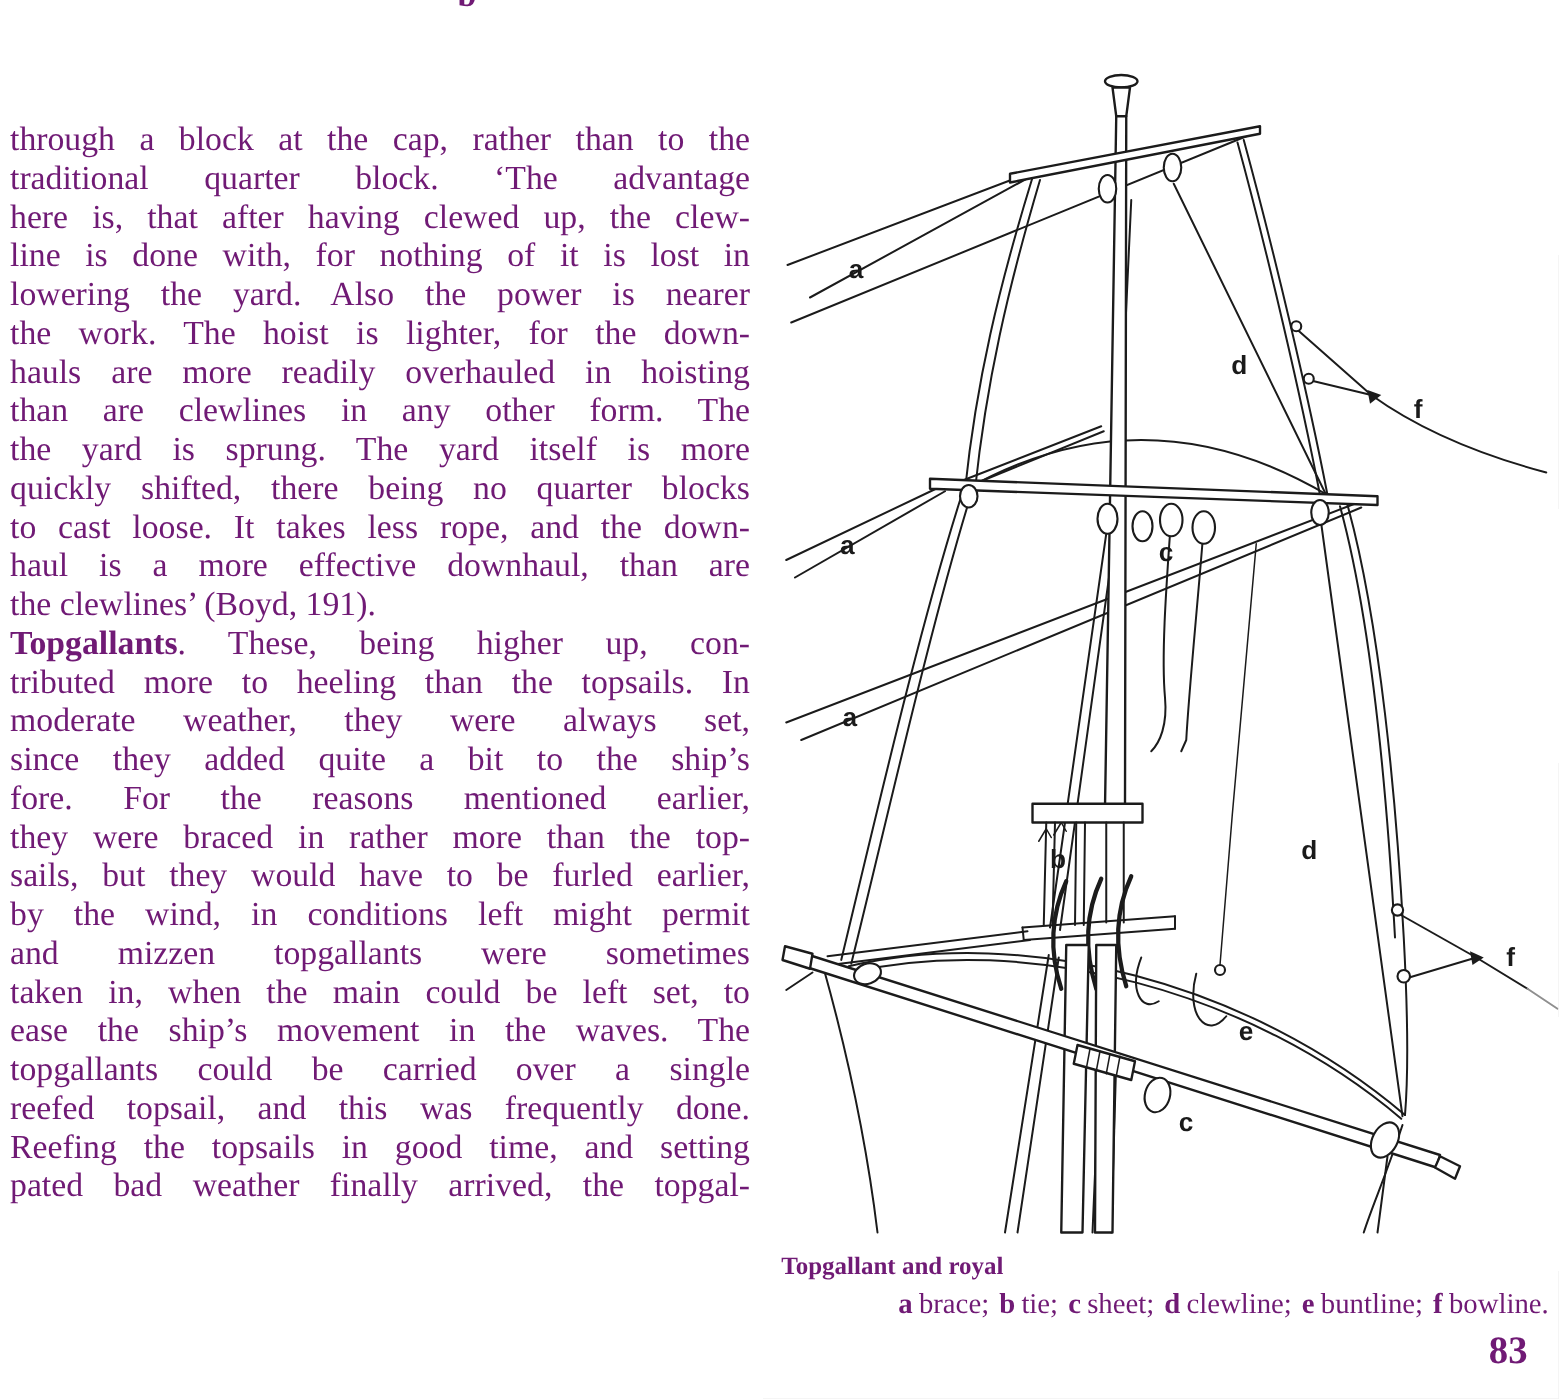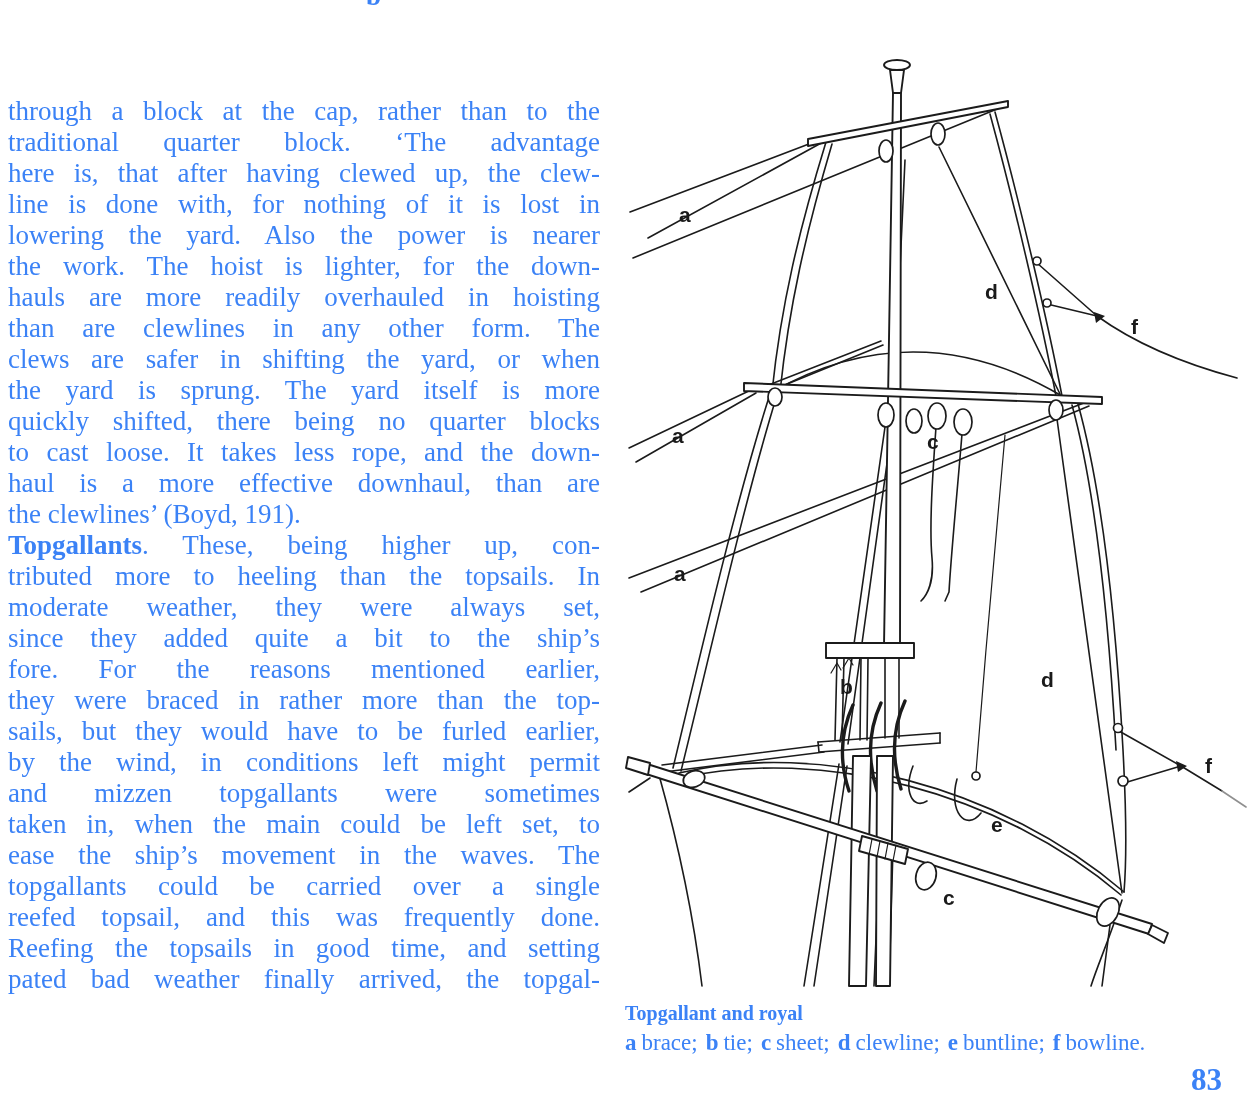--- a/index.html
+++ b/index.html
@@ -1,17 +1,17 @@
 <!DOCTYPE html>
 <html><head>
 <meta charset="utf-8">
 <style>
   html,body{margin:0;padding:0;background:#e8e8e8;}
   #page{position:relative;width:1247px;height:1119px;background:#ffffff;overflow:hidden;
-        color:#3b82f6;font-family:"Liberation Serif",serif;}
+        color:#701a75;font-family:"Liberation Serif",serif;}
 
   
   .hfrag{position:absolute;left:366px;top:0;height:10px;width:30px;overflow:hidden;}
   .hfrag span{display:block;font:bold 27px "Liberation Serif",serif;margin-top:-19px;}
 
   
   #column{position:absolute;left:8px;top:96px;width:592px;}
   .tl{font-size:27px;line-height:31px;text-align:justify;text-align-last:justify;
       white-space:normal;}
   .tl.noj{text-align-last:left;}
@@ -26,21 +26,21 @@
   #fig .rib{stroke-width:3.4;}
   #fig .thin{stroke-width:1.2;}
   #fig .gray{stroke:#8f8f8f;}
   #fig .knot{fill:#1b1b1b;stroke:none;}
   #fig text.lbl{fill:#1a1a1a;stroke:none;
       font-family:"Liberation Sans",sans-serif;font-size:21px;font-weight:600;}
 
   
   #caption{position:absolute;left:625px;top:999px;width:622px;}
   .cap-title{font-size:20px;font-weight:bold;line-height:28px;}
-  .cap-legend{font-size:23px;line-height:27px;margin-top:2px;}
+  .cap-legend{font-size:23px;line-height:27px;margin-top:2px;text-align:right;}
   .lg-item{margin-right:8px;white-space:nowrap;}
   .lg-item b{font-weight:bold;}
   .lg-item .lg-label{margin-left:5px;}
 
   #pagenum{position:absolute;right:25px;top:1062px;font-size:31px;font-weight:bold;}
 </style>
 </head>
 <body>
 
 <div id="page">
@@ -52,21 +52,20 @@
   <div id="column">
 
   <div class="tl"><span>through a block at the cap, rather than to the</span></div>
       <div class="tl"><span>traditional quarter block. ‘The advantage</span></div>
       <div class="tl"><span>here is, that after having clewed up, the clew-</span></div>
       <div class="tl"><span>line is done with, for nothing of it is lost in</span></div>
       <div class="tl"><span>lowering the yard. Also the power is nearer</span></div>
       <div class="tl"><span>the work. The hoist is lighter, for the down-</span></div>
       <div class="tl"><span>hauls are more readily overhauled in hoisting</span></div>
       <div class="tl"><span>than are clewlines in any other form. The</span></div>
-      <div class="tl"><span>clews are safer in shifting the yard, or when</span></div>
       <div class="tl"><span>the yard is sprung. The yard itself is more</span></div>
       <div class="tl"><span>quickly shifted, there being no quarter blocks</span></div>
       <div class="tl"><span>to cast loose. It takes less rope, and the down-</span></div>
       <div class="tl"><span>haul is a more effective downhaul, than are</span></div>
       <div class="tl noj"><span>the clewlines’ (Boyd, 191).</span></div>
       <div class="tl"><b>Topgallants</b><span>. These, being higher up, con-</span></div>
       <div class="tl"><span>tributed more to heeling than the topsails. In</span></div>
       <div class="tl"><span>moderate weather, they were always set,</span></div>
       <div class="tl"><span>since they added quite a bit to the ship’s</span></div>
       <div class="tl"><span>fore. For the reasons mentioned earlier,</span></div>

